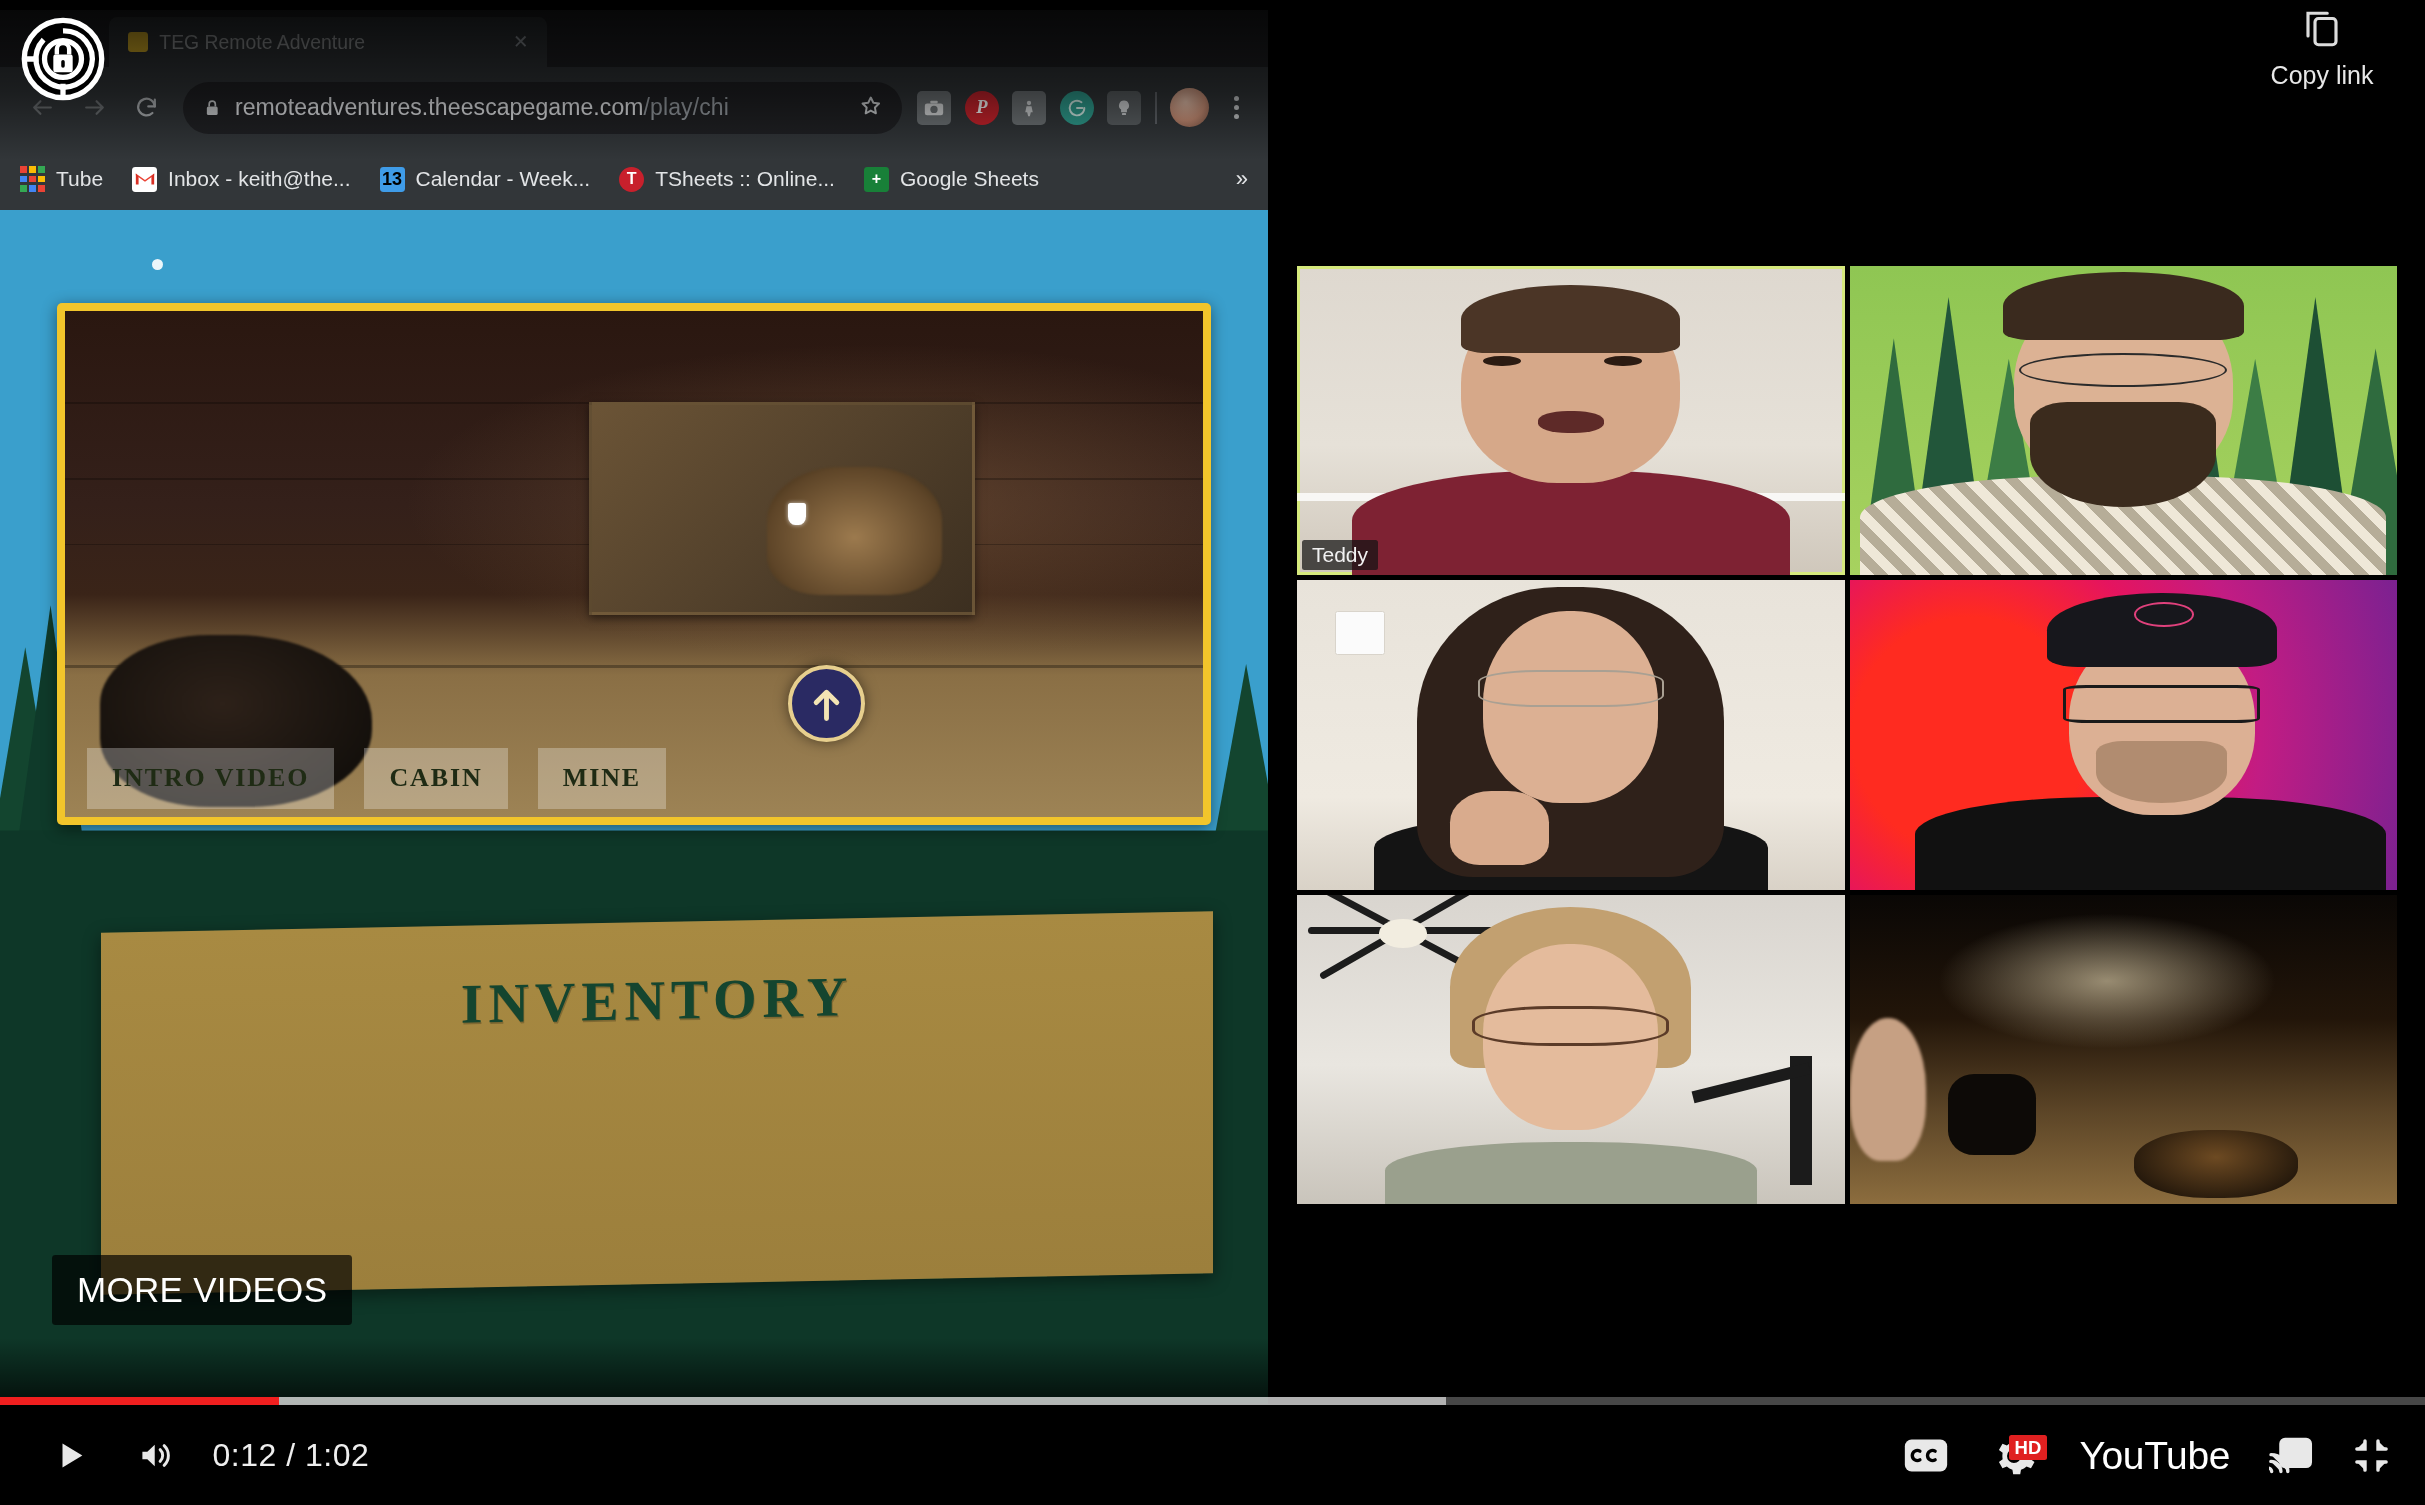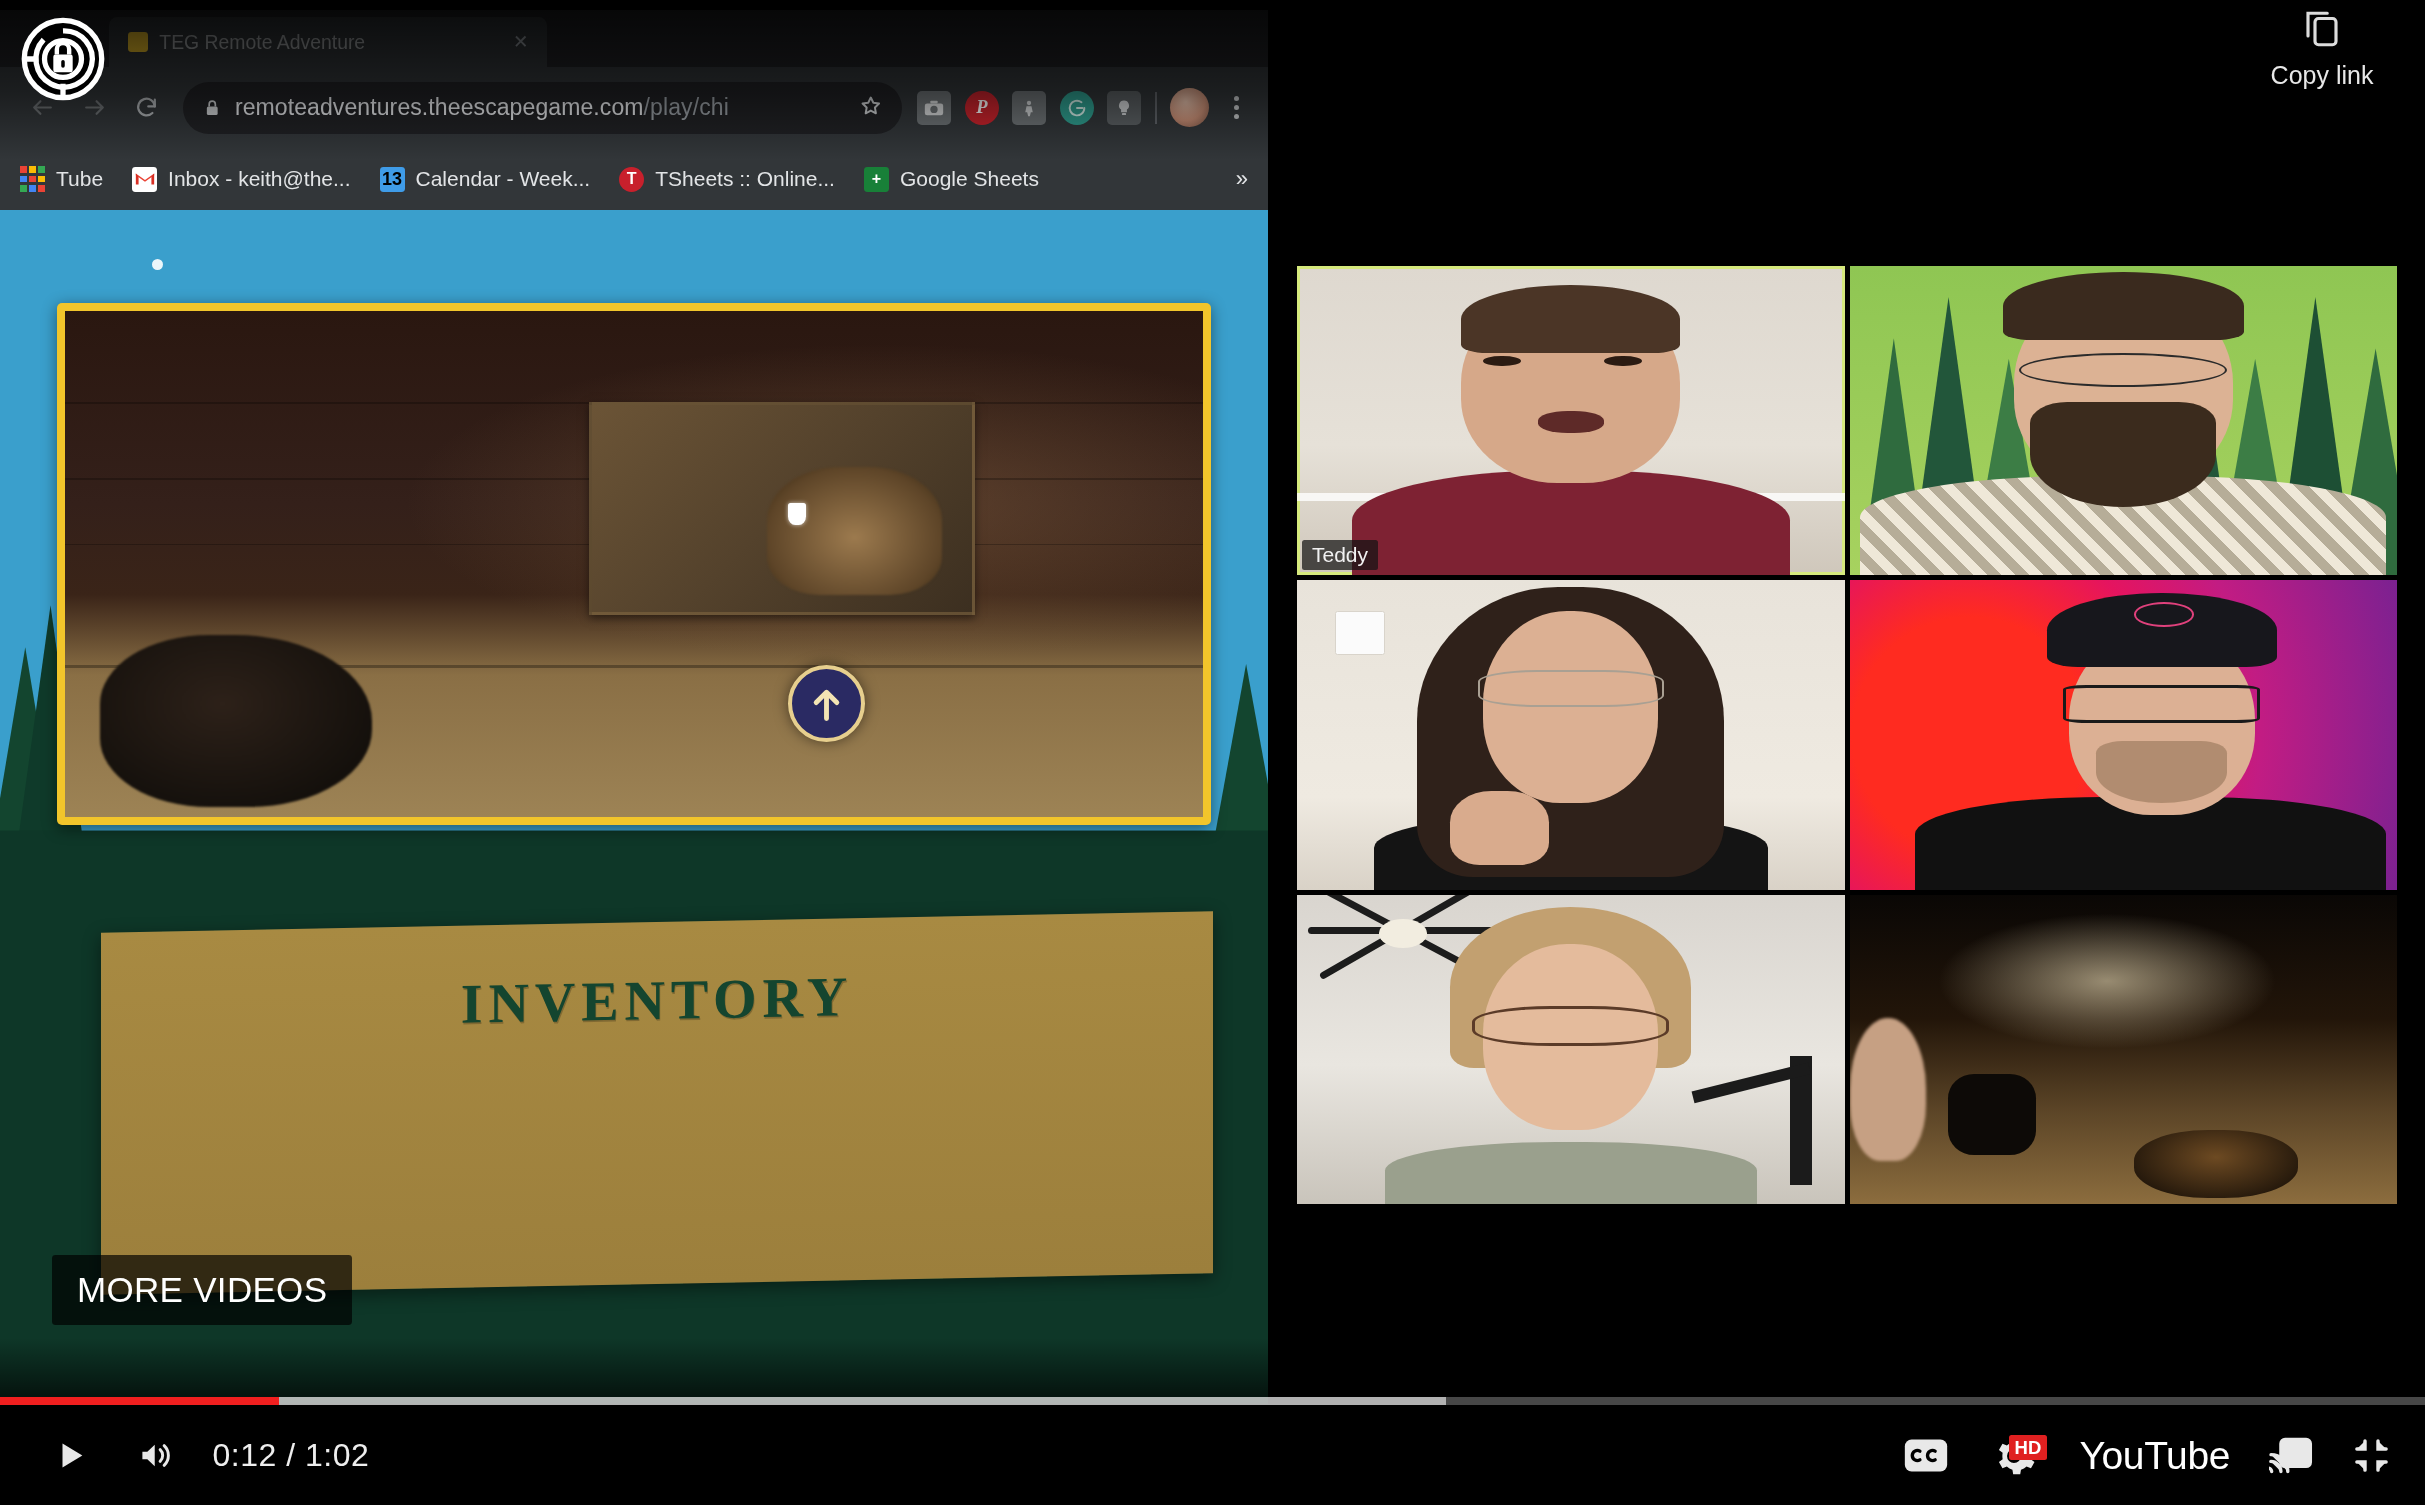--- a/index.html
+++ b/index.html
@@ -486,20 +486,25 @@
             <div class="v-floorline"></div>
             <div class="v-barrel"></div>
             <div class="v-cursor"></div>
             <div class="v-nav-arrow">
               <svg viewBox="0 0 24 24">
                 <path d="M12 20 L12 7 M12 6 L6.5 11.5 M12 6 L17.5 11.5" stroke="#f3e4b4" stroke-width="2.6" fill="none" stroke-linecap="round" stroke-linejoin="round"></path>
               </svg>
             </div>
           </div>
 
+          <div class="tabs-row">
+            <div class="game-tab">INTRO VIDEO</div>
+            <div class="game-tab">CABIN</div>
+            <div class="game-tab">MINE</div>
+          </div>
         </div>
 
         <div class="inv-panel">
           <div class="inv-title">INVENTORY</div>
         </div>
       </div>
     </div>
 
     <div class="zoom-grid">
 

